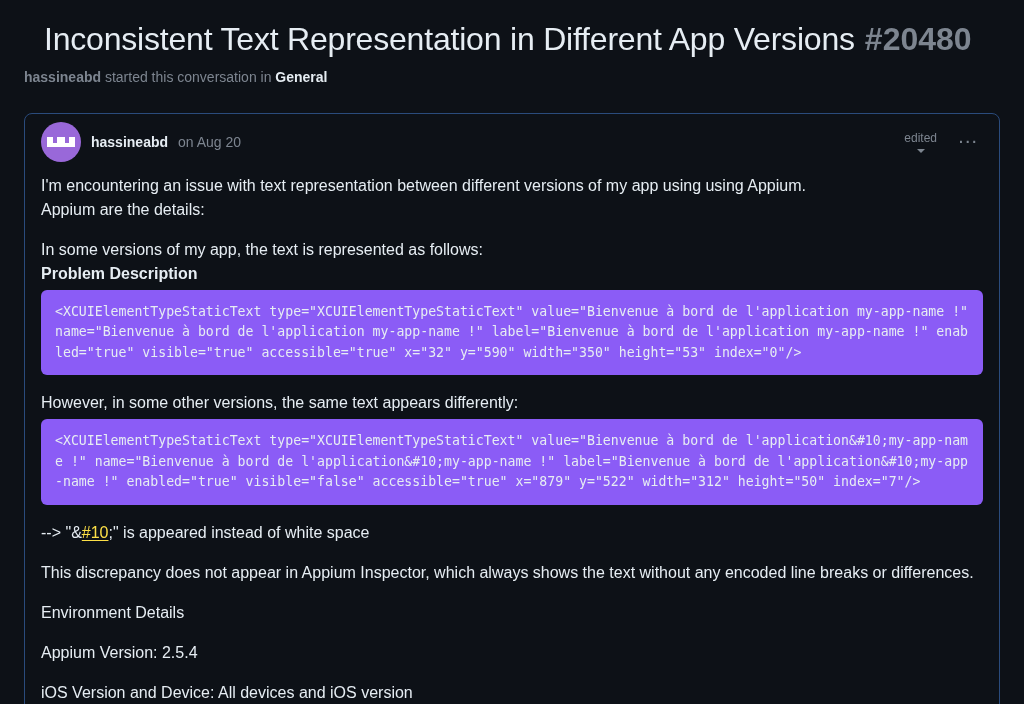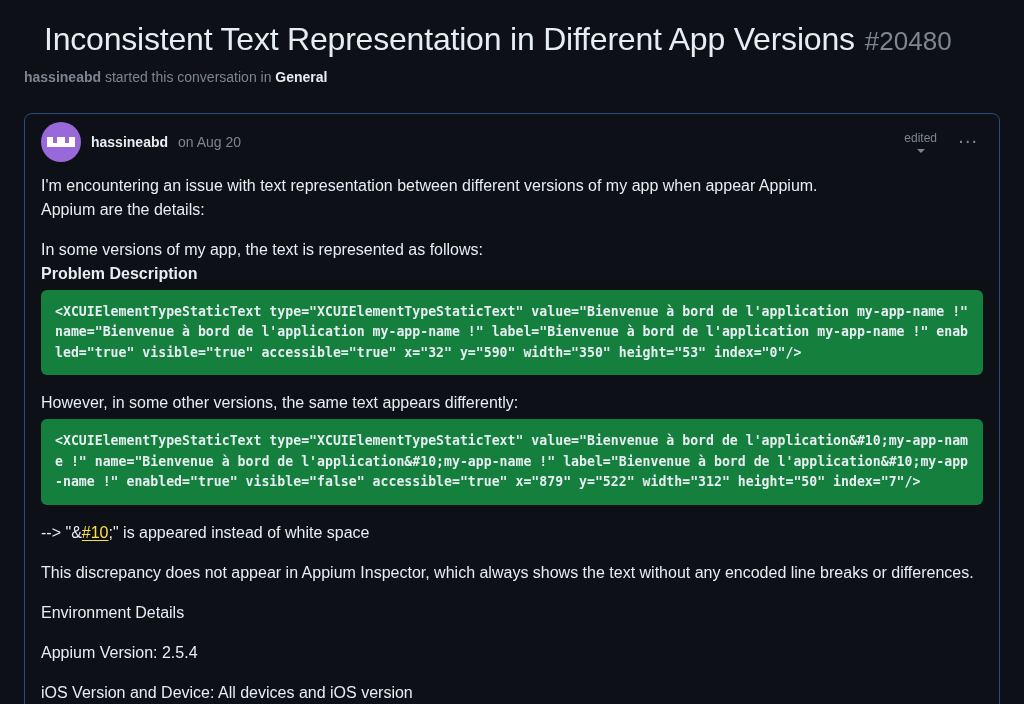--- a/index.html
+++ b/index.html
@@ -21,22 +21,22 @@
     margin-left: 20px;
   }
   h1.title {
     font-size: 32px;
     font-weight: 400;
     color: #e6edf3;
     line-height: 1.25;
     letter-spacing: -0.2px;
   }
   .issue-num {
-    font-size: 26px;
-    font-weight: 400;
+    font-size: 32px;
+    font-weight: 700;
     color: #7d8590;
   }
   .sub-meta {
     margin-top: 10px;
     font-size: 14px;
     color: #7d8590;
   }
   .sub-meta .author-strong { font-weight: 600; color: #7d8590; }
   .sub-meta .general-strong { font-weight: 600; color: #e6edf3; }
   .comment-box {
@@ -111,31 +111,30 @@
   .comment-body {
     padding: 8px 16px 16px 16px;
     font-size: 16px;
     line-height: 1.5;
     color: #e6edf3;
   }
   .comment-body p { margin: 0 0 16px 0; }
   .comment-body p.tight { margin-bottom: 0; }
   .comment-body .strong { font-weight: 600; }
   .code-block {
-    background: #15803d;
+    background: #8b5cf6;
     border-radius: 6px;
     padding: 12px 14px;
     font-family: ui-monospace, SFMono-Regular, "SF Mono", Menlo, Consolas, monospace;
     font-size: 13.2px;
     line-height: 1.55;
     color: #e6edf3;
     white-space: pre-wrap;
     word-break: break-all;
     margin: 4px 0 16px 0;
-    font-weight: bold;
   }
   .issue-link { color: #fde047; text-decoration: underline; text-underline-offset: 2px; }
   .envline { margin: 0; }
   .env-section { margin-top: 2px; }
 </style>
 </head>
 <body>
 
 <div class="container">
   <div class="title-row">
@@ -154,21 +153,21 @@
       <span class="hdr-date">on Aug 20</span>
       <div class="hdr-spacer"></div>
       <span class="hdr-edited">
         <span>edited</span>
         <span class="caret"></span>
       </span>
       <span class="kebab">···</span>
     </div>
 
     <div class="comment-body">
-      <p class="tight">I'm encountering an issue with text representation between different versions of my app when appear Appium.</p>
+      <p class="tight">I'm encountering an issue with text representation between different versions of my app using using Appium.</p>
       <p>Appium are the details:</p>
 
       <p class="tight">In some versions of my app, the text is represented as follows:</p>
       <p class="tight"><span class="strong">Problem Description</span></p>
 
       <div class="code-block">&lt;XCUIElementTypeStaticText type="XCUIElementTypeStaticText" value="Bienvenue à bord de l'application my-app-name !" name="Bienvenue à bord de l'application my-app-name !" label="Bienvenue à bord de l'application my-app-name !" enabled="true" visible="true" accessible="true" x="32" y="590" width="350" height="53" index="0"/&gt;</div>
 
       <p class="tight">However, in some other versions, the same text appears differently:</p>
 
       <div class="code-block">&lt;XCUIElementTypeStaticText type="XCUIElementTypeStaticText" value="Bienvenue à bord de l'application&amp;#10;my-app-name !" name="Bienvenue à bord de l'application&amp;#10;my-app-name !" label="Bienvenue à bord de l'application&amp;#10;my-app-name !" enabled="true" visible="false" accessible="true" x="879" y="522" width="312" height="50" index="7"/&gt;</div>

